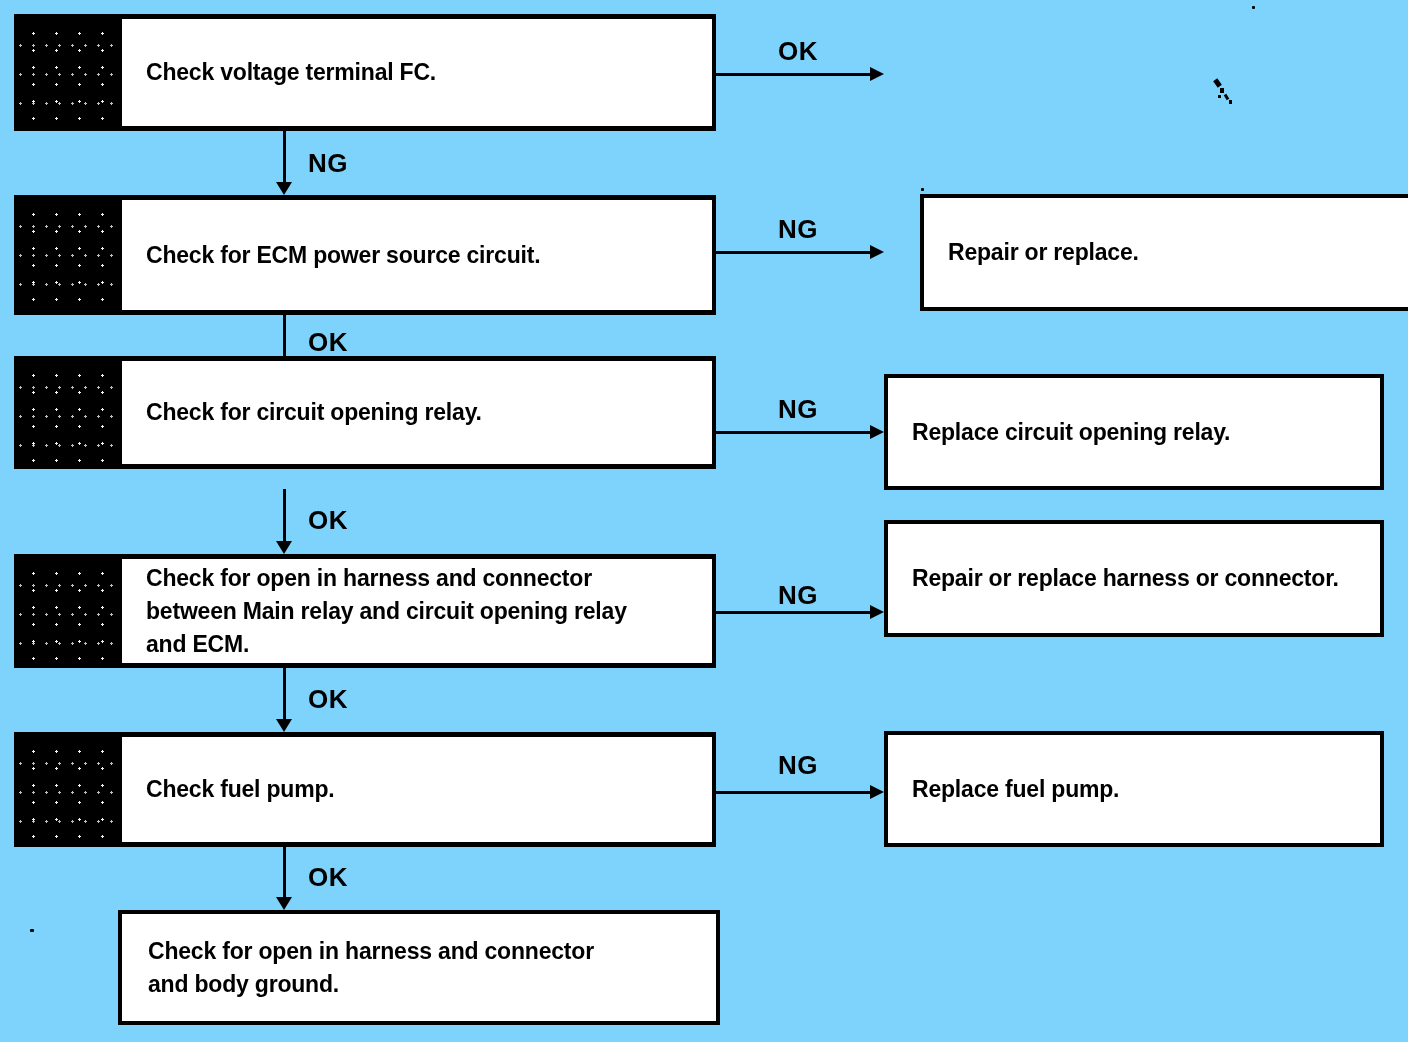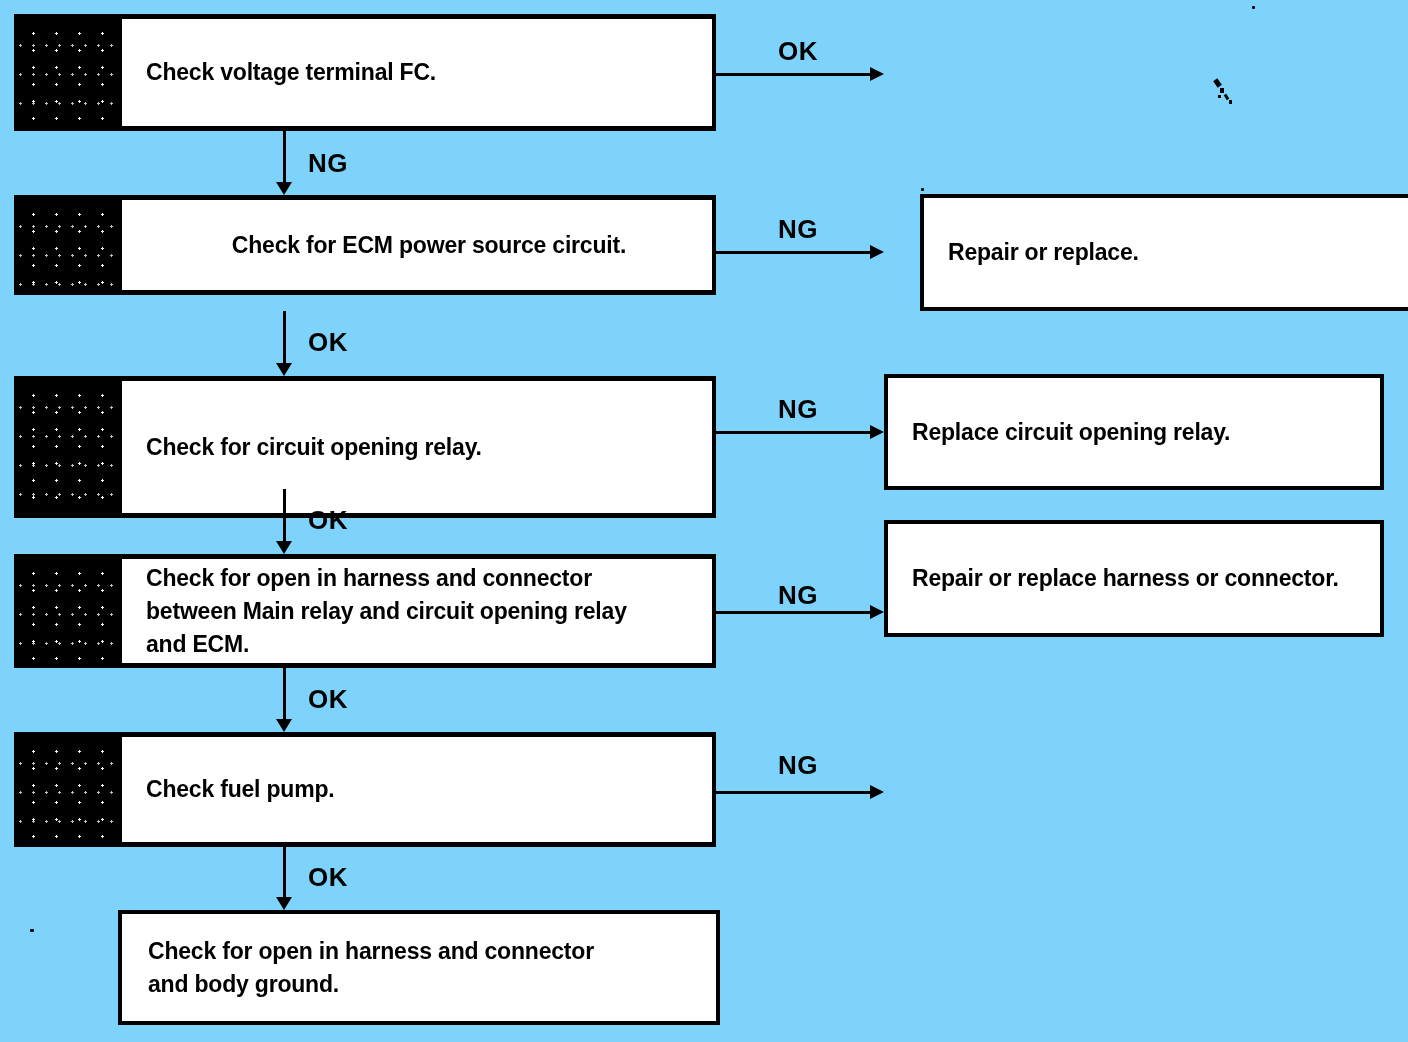--- a/index.html
+++ b/index.html
@@ -54,35 +54,35 @@
     <div class="tab"></div>
     <div class="line">Check voltage terminal FC.</div>
   </div>
   <div class="hline" style="top:73px;"></div>
   <div class="harrow" style="top:67px;"></div>
   <div class="lbl h-lbl" style="top:36px;">OK</div>
   <div class="vline" style="top:131px;height:52px;"></div>
   <div class="varrow" style="top:182px;"></div>
   <div class="lbl v-lbl" style="top:148px;">NG</div>
 
-  <div class="box check" style="top:195px;height:100px;text-align:center;">
+  <div class="box check" style="top:195px;height:120px;">
     <div class="tab"></div>
     <div class="line">Check for ECM power source circuit.</div>
   </div>
   <div class="hline" style="top:251px;"></div>
   <div class="harrow" style="top:245px;"></div>
   <div class="lbl h-lbl" style="top:214px;">NG</div>
   <div class="box action" style="top:194px;height:117px;margin-left:36px;">
     <div class="line">Repair or replace.</div>
   </div>
   <div class="vline" style="top:311px;height:53px;"></div>
   <div class="varrow" style="top:363px;"></div>
   <div class="lbl v-lbl" style="top:327px;">OK</div>
 
-  <div class="box check" style="top:376px;height:142px;">
+  <div class="box check" style="top:356px;height:113px;">
     <div class="tab"></div>
     <div class="line">Check for circuit opening relay.</div>
   </div>
   <div class="hline" style="top:431px;"></div>
   <div class="harrow" style="top:425px;"></div>
   <div class="lbl h-lbl" style="top:394px;">NG</div>
   <div class="box action" style="top:374px;height:116px;">
     <div class="line">Replace circuit opening relay.</div>
   </div>
   <div class="vline" style="top:489px;height:53px;"></div>
@@ -105,20 +105,23 @@
   <div class="varrow" style="top:719px;"></div>
   <div class="lbl v-lbl" style="top:684px;">OK</div>
 
   <div class="box check" style="top:732px;height:115px;">
     <div class="tab"></div>
     <div class="line">Check fuel pump.</div>
   </div>
   <div class="hline" style="top:791px;"></div>
   <div class="harrow" style="top:785px;"></div>
   <div class="lbl h-lbl" style="top:750px;">NG</div>
+  <div class="box action" style="top:731px;height:116px;">
+    <div class="line">Replace fuel pump.</div>
+  </div>
   <div class="vline" style="top:847px;height:51px;"></div>
   <div class="varrow" style="top:897px;"></div>
   <div class="lbl v-lbl" style="top:862px;">OK</div>
 
   <div class="box final" style="top:910px;height:115px;">
     <div class="line">Check for open in harness and connector</div>
     <div class="line">and body ground.</div>
   </div>
 
   <div class="penmark" style="position:absolute;left:1212px;top:78px;width:24px;height:28px;">

